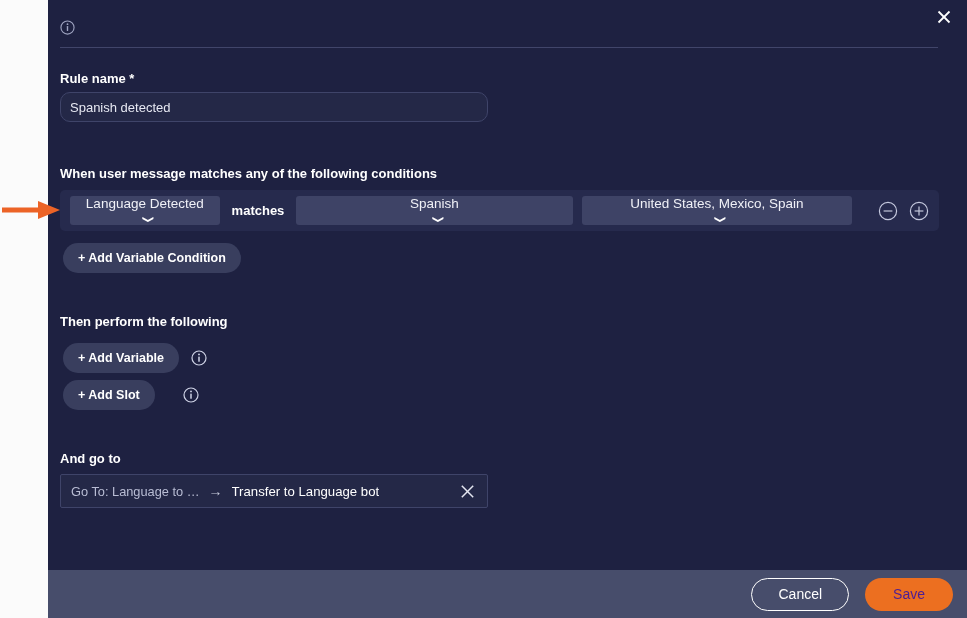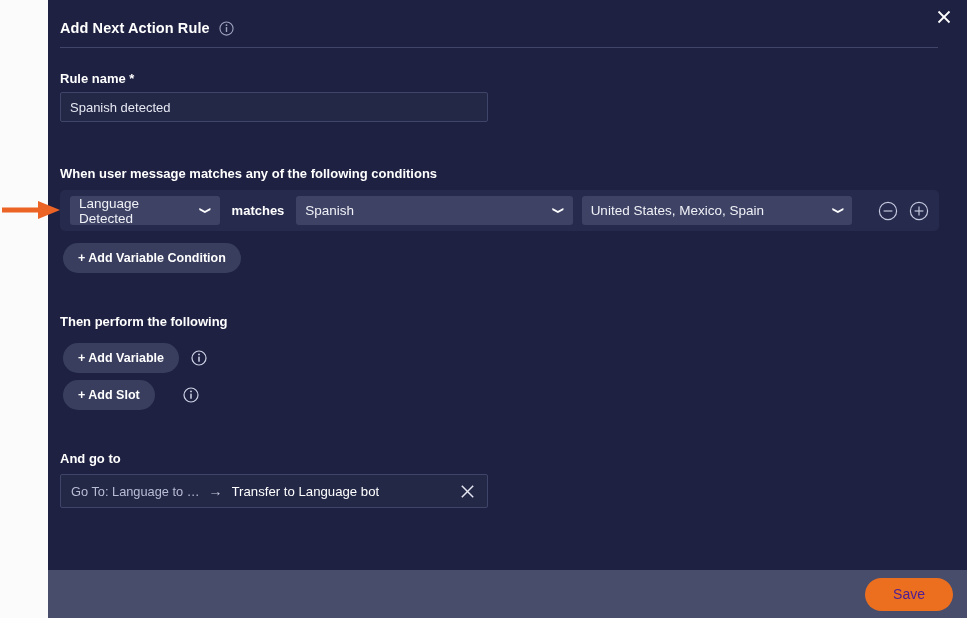--- a/index.html
+++ b/index.html
@@ -102,21 +102,21 @@
   #rule-name-label { position: absolute; left: 0; top: 71px; }
   #rule-name-input {
     position: absolute;
     left: 0;
     top: 92px;
     width: 428px;
     height: 30px;
     box-sizing: border-box;
     background: #242847;
     border: 1px solid #3f4469;
-    border-radius: 2px;
+    border-radius: 10px;
     color: #e6e8f2;
     font-family: "Liberation Sans", sans-serif;
     font-size: 13px;
     padding: 0 9px;
     outline: none;
   }
 
   
   #conditions-label { position: absolute; left: 0; top: 166px; }
 
@@ -142,20 +142,21 @@
     height: 29px;
     color: #f0f1f7;
     font-family: "Liberation Sans", sans-serif;
     font-size: 13.5px;
     display: flex;
     align-items: center;
     justify-content: space-between;
     padding: 0 9px;
     cursor: pointer;
     user-select: none;
+    flex-direction: column;
   }
   #cond-field-select { width: 152px; }
   #cond-value-select { width: 281px; }
   #cond-extra-select { width: 275px; }
 
   .chevron { font-size: 11px; color: #ffffff; margin-left: 8px; line-height: 1; }
 
   #cond-operator {
     font-size: 13px;
     color: #ffffff;
@@ -292,21 +293,20 @@
   <div id="modal-body">
 
     <div id="close-button">
       <svg width="14" height="14" viewBox="0 0 14 14">
         <line x1="1.5" y1="1.5" x2="12.5" y2="12.5" stroke="#ffffff" stroke-width="1.8"></line>
         <line x1="12.5" y1="1.5" x2="1.5" y2="12.5" stroke="#ffffff" stroke-width="1.8"></line>
       </svg>
     </div>
 
     <div class="modal-title-row">
-      <span class="modal-title">Add Next Action Rule</span>
       <svg width="15" height="15" viewBox="0 0 16 16">
         <circle cx="8" cy="8" r="7" fill="none" stroke="#9ea3c0" stroke-width="1.2"></circle>
         <circle cx="8" cy="4.4" r="0.95" fill="#9ea3c0"></circle>
         <rect x="7.25" y="6.4" width="1.5" height="5.4" rx="0.6" fill="#9ea3c0"></rect>
       </svg>
     </div>
     <div class="title-divider"></div>
 
     <div class="content">
 
@@ -377,16 +377,17 @@
             <line x1="1.8" y1="1.8" x2="13.2" y2="13.2" stroke="#e4e6f0" stroke-width="1.5"></line>
             <line x1="13.2" y1="1.8" x2="1.8" y2="13.2" stroke="#e4e6f0" stroke-width="1.5"></line>
           </svg>
         </span>
       </div>
 
     </div>
   </div>
 
   <div id="modal-footer">
+    <button id="cancel-button">Cancel</button>
     <button id="save-button">Save</button>
   </div>
 
 </div>
 
 </body></html>

